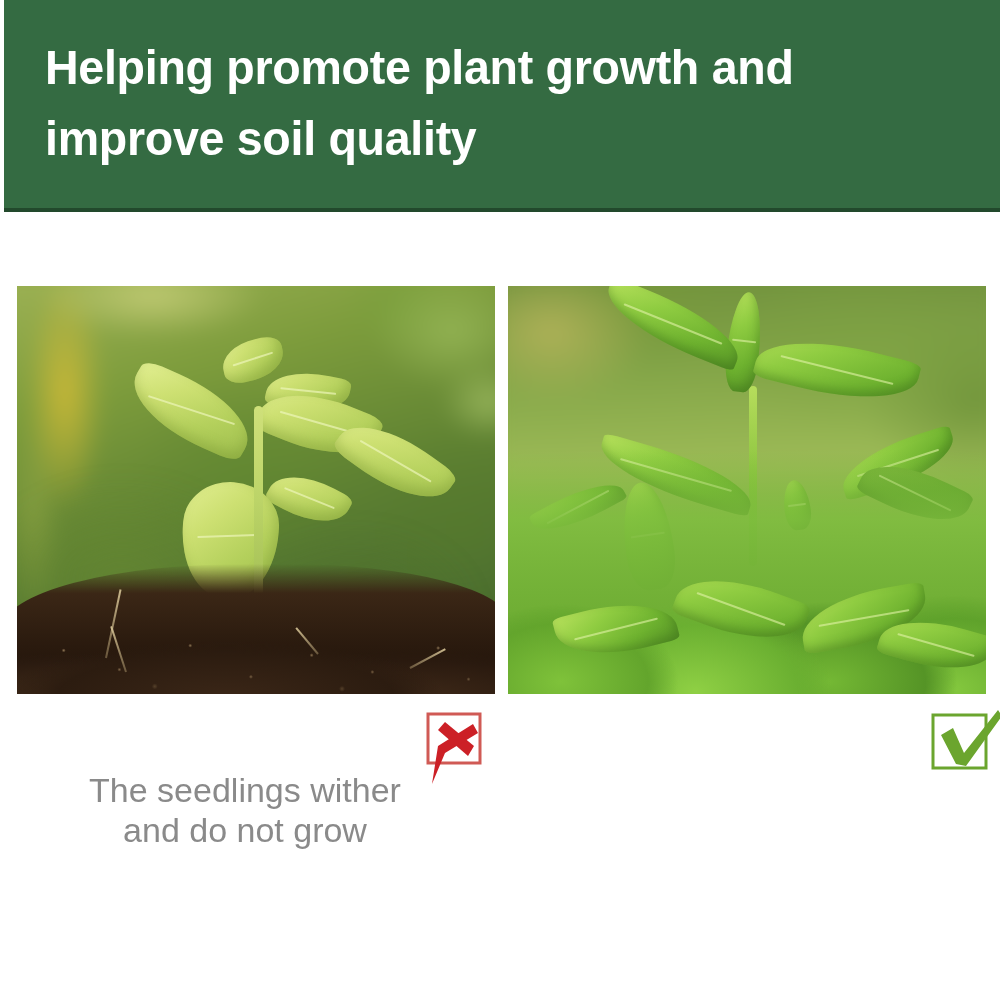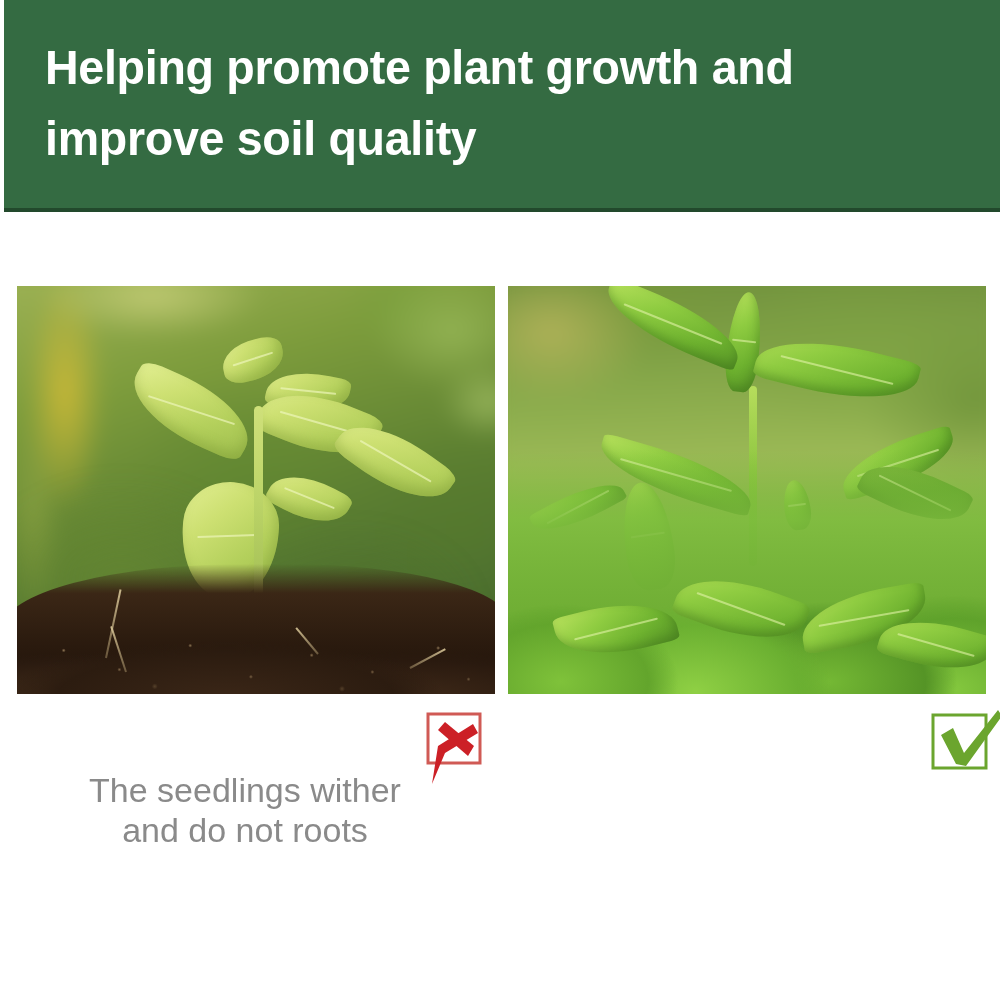--- a/index.html
+++ b/index.html
@@ -275,16 +275,16 @@
   </div>
 
   <div id="check-mark">
     <svg viewBox="0 0 76 76" width="76" height="76" aria-hidden="true">
       <rect x="5" y="11" width="53" height="53" fill="none" stroke="#6BA52E" stroke-width="3"></rect>
       <path d="M13 31 L25 24 L36 49 L70 6 L74 12 L38 62 L28 60 Z" fill="#6BA52E"></path>
     </svg>
   </div>
 
   <div id="caption-left" class="caption">The seedlings wither
-and do not roots</div>
+and do not grow</div>
 
 
 </div>
 
 </body></html>

